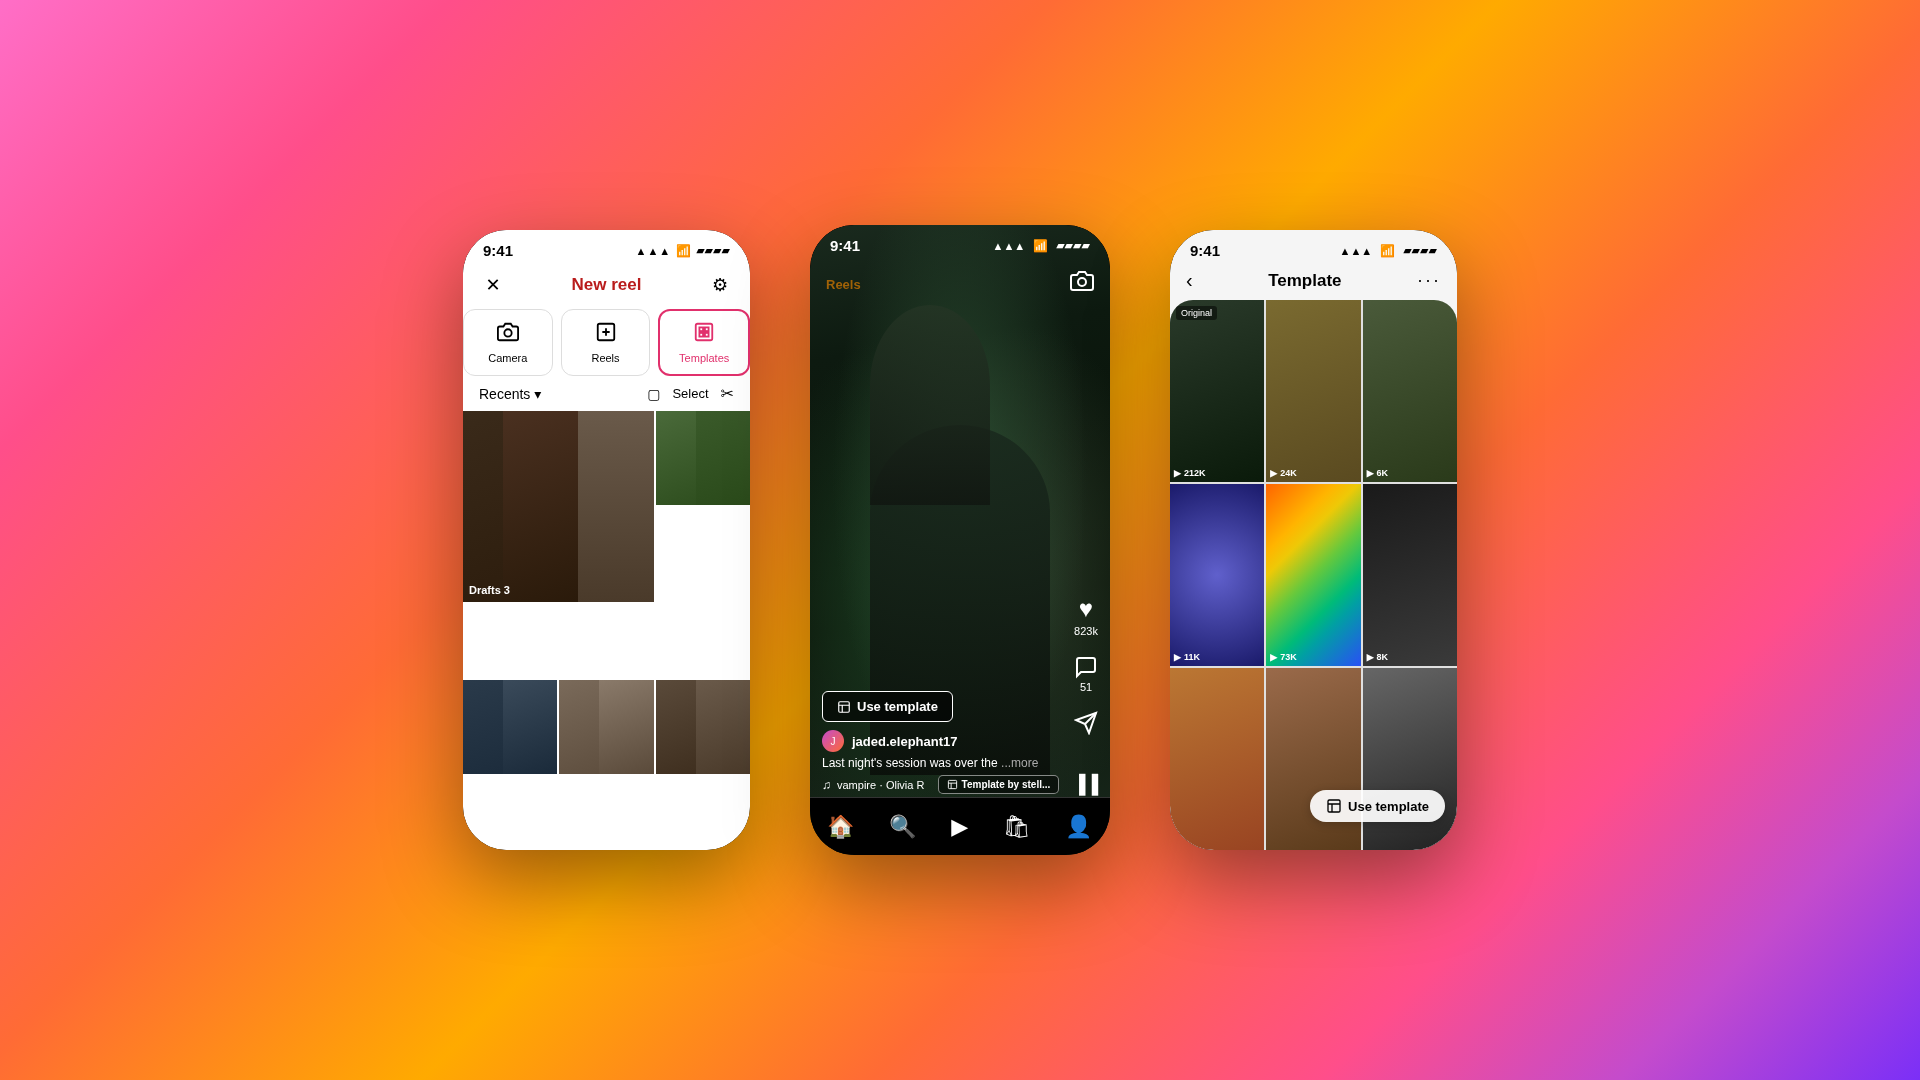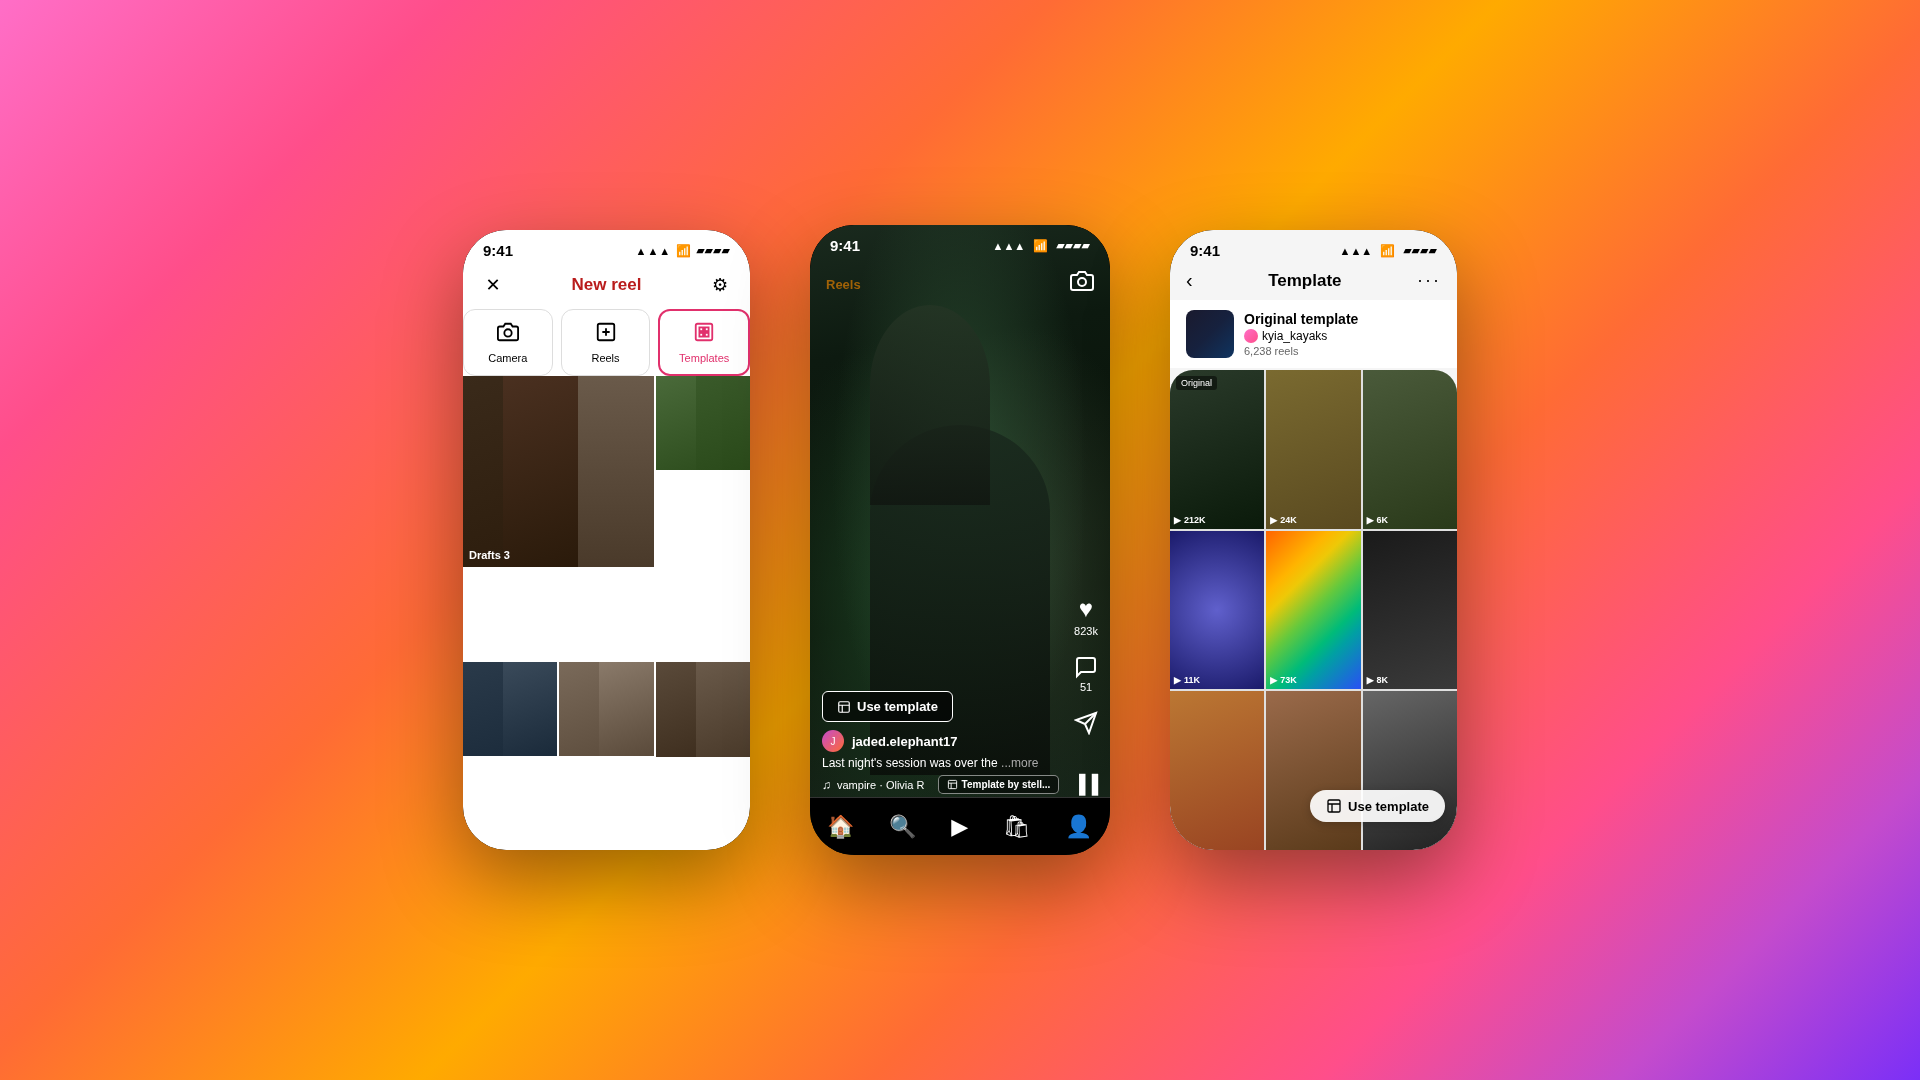--- a/index.html
+++ b/index.html
@@ -509,20 +509,31 @@
             <rect x="7" y="7" width="4" height="4"></rect>
             <rect x="13" y="7" width="4" height="4"></rect>
             <rect x="7" y="13" width="4" height="4"></rect>
             <rect x="13" y="13" width="4" height="4"></rect>
           </svg>
         </span>
         <span class="tab-label" style="color:#e1306c;">Templates</span>
       </div>
     </div>
 
+    <div class="recents-bar">
+      <div class="recents-label">
+        <span>Recents</span>
+        <span>▾</span>
+      </div>
+      <div class="recents-right">
+        <span style="font-size:14px;">▢</span>
+        <span class="select-btn">Select</span>
+        <span class="scissors-icon">✂</span>
+      </div>
+    </div>
 
     <div class="photo-grid">
 
       <div class="grid-cell" style="grid-column: span 2; background: linear-gradient(160deg, #3a2a1a, #2a1a0a);">
         <div style="width:100%;height:100%;display:flex;">
           <div style="flex:1;background:linear-gradient(160deg,#3a2a1a,#2a1a0a);position:relative;">
 
             <div style="width:100%;height:100%;background:linear-gradient(160deg,#4a3020,#2a1a0a);"></div>
           </div>
           <div style="flex:1;background:linear-gradient(160deg,#5a4a3a,#3a2a1a);">
@@ -667,33 +678,20 @@
         <span style="font-size:11px;margin-left:3px;">▰▰▰▰</span>
       </div>
     </div>
 
     <div class="phone3-header">
       <span class="back-btn">‹</span>
       <span class="template-title">Template</span>
       <span class="more-btn">···</span>
     </div>
 
-    <div class="orig-template-section">
-      <div class="orig-thumb">
-        <div style="width:100%;height:100%;background:linear-gradient(135deg,#1a1a2e,#16213e,#0f3460);"></div>
-      </div>
-      <div class="orig-info">
-        <div class="orig-title">Original template</div>
-        <div class="orig-user-row">
-          <div class="orig-avatar"></div>
-          <span class="orig-username">kyia_kayaks</span>
-        </div>
-        <div class="orig-count">6,238 reels</div>
-      </div>
-    </div>
 
     <div class="template-grid" style="position:relative;flex:1;">
 
       <div class="tg-cell" style="background:linear-gradient(160deg,#1a2a1a,#0a1a0a);">
         <div style="width:100%;height:100%;background:linear-gradient(160deg,#2a3a2a,#0a1a0a);"></div>
         <div class="tg-label">Original</div>
         <div class="tg-stat">
           <span>▶</span>
           <span>212K</span>
         </div>

